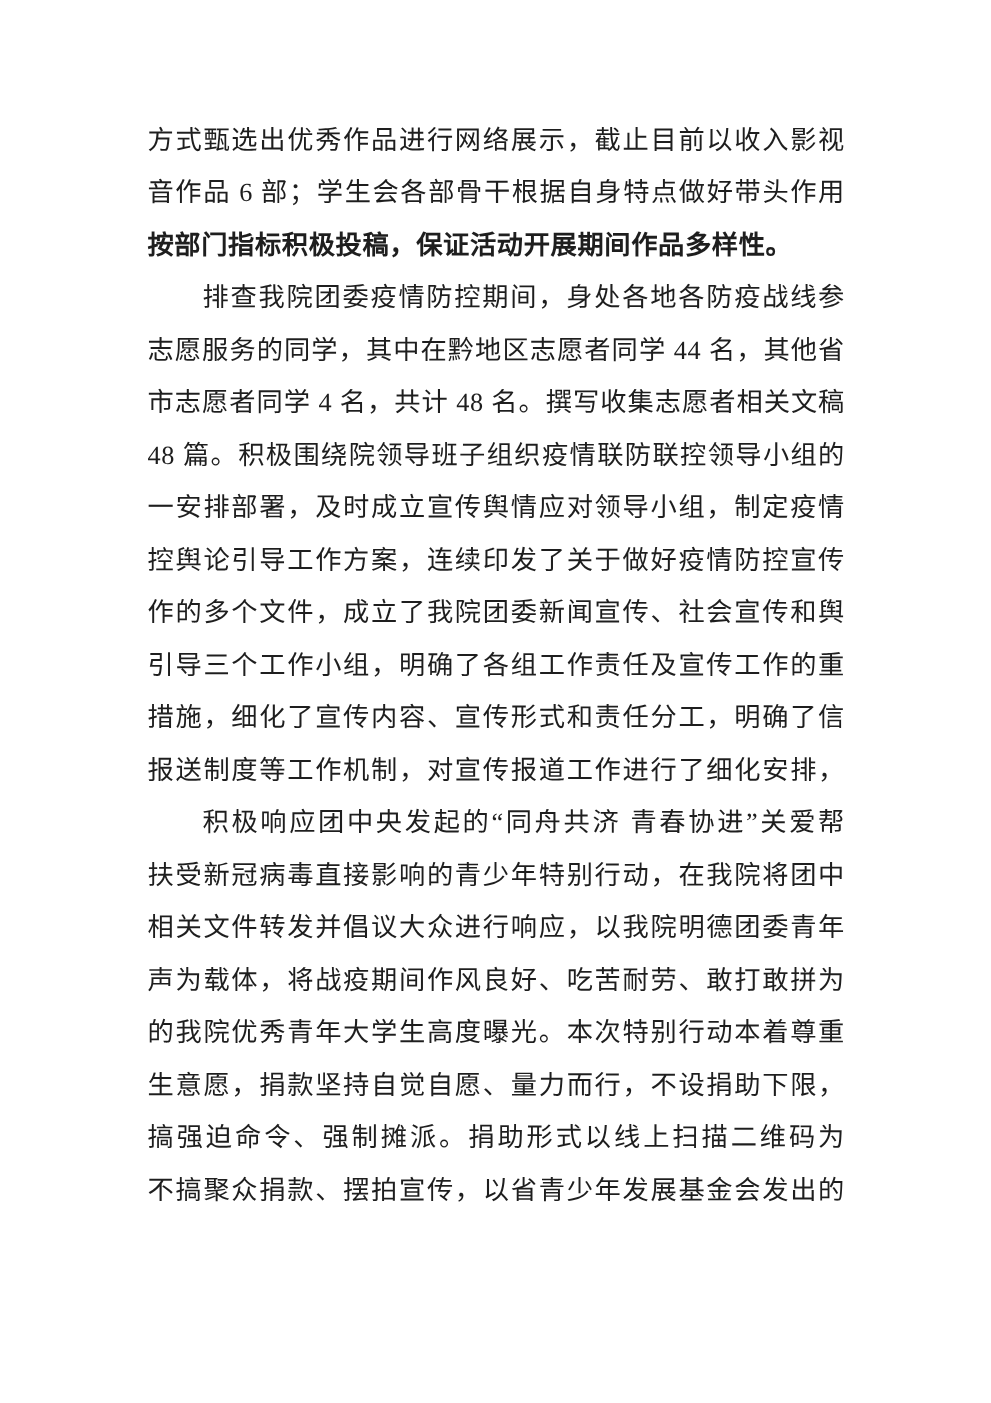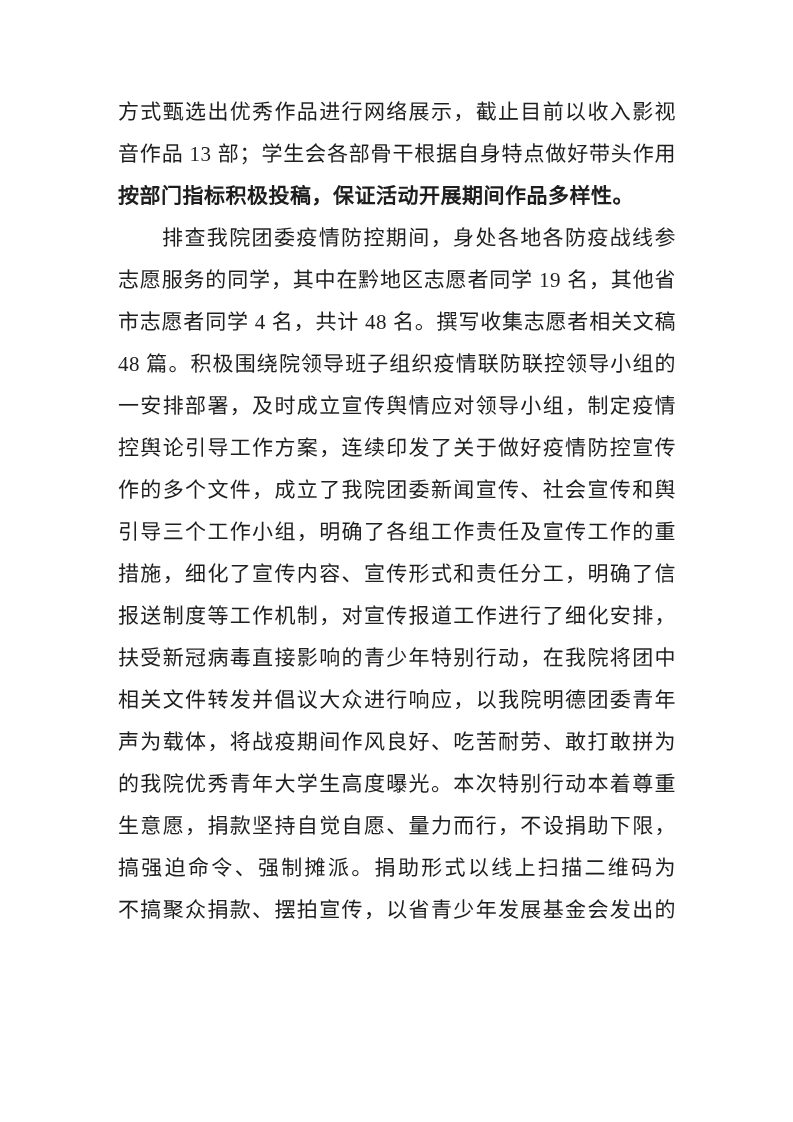--- a/index.html
+++ b/index.html
@@ -51,36 +51,37 @@
     -moz-text-align-last: left;
   }
 </style>
 </head>
 <body>
 
 <div class="page">
   <div class="doc-body" style="color: rgb(30, 30, 30);">
       <div class="paragraph">
         <div class="line">方式甄选出优秀作品进行网络展示，截止目前以收入影视配</div>
-        <div class="line">音作品 13 部；学生会各部骨干根据自身特点做好带头作用</div>
+        <div class="line">音作品 6 部；学生会各部骨干根据自身特点做好带头作用</div>
         <div class="line last">按部门指标积极投稿，保证活动开展期间作品多样性。</div>
       </div>
       <div class="paragraph">
         <div class="line indent">排查我院团委疫情防控期间，身处各地各防疫战线参与</div>
-        <div class="line">志愿服务的同学，其中在黔地区志愿者同学 19 名，其他省</div>
+        <div class="line">志愿服务的同学，其中在黔地区志愿者同学 44 名，其他省</div>
         <div class="line">市志愿者同学 4 名，共计 48 名。撰写收集志愿者相关文稿</div>
         <div class="line">48 篇。积极围绕院领导班子组织疫情联防联控领导小组的统</div>
         <div class="line">一安排部署，及时成立宣传舆情应对领导小组，制定疫情防</div>
         <div class="line">控舆论引导工作方案，连续印发了关于做好疫情防控宣传工</div>
         <div class="line">作的多个文件，成立了我院团委新闻宣传、社会宣传和舆情</div>
         <div class="line">引导三个工作小组，明确了各组工作责任及宣传工作的重点</div>
         <div class="line">措施，细化了宣传内容、宣传形式和责任分工，明确了信息</div>
         <div class="line">报送制度等工作机制，对宣传报道工作进行了细化安排，为</div>
       </div>
       <div class="paragraph">
+        <div class="line indent">积极响应团中央发起的“同舟共济 青春协进”关爱帮</div>
         <div class="line">扶受新冠病毒直接影响的青少年特别行动，在我院将团中央</div>
         <div class="line">相关文件转发并倡议大众进行响应，以我院明德团委青年之</div>
         <div class="line">声为载体，将战疫期间作风良好、吃苦耐劳、敢打敢拼为主</div>
         <div class="line">的我院优秀青年大学生高度曝光。本次特别行动本着尊重学</div>
         <div class="line">生意愿，捐款坚持自觉自愿、量力而行，不设捐助下限，不</div>
         <div class="line">搞强迫命令、强制摊派。捐助形式以线上扫描二维码为主，</div>
         <div class="line">不搞聚众捐款、摆拍宣传，以省青少年发展基金会发出的链</div>
       </div>
     </div>
 </div>

